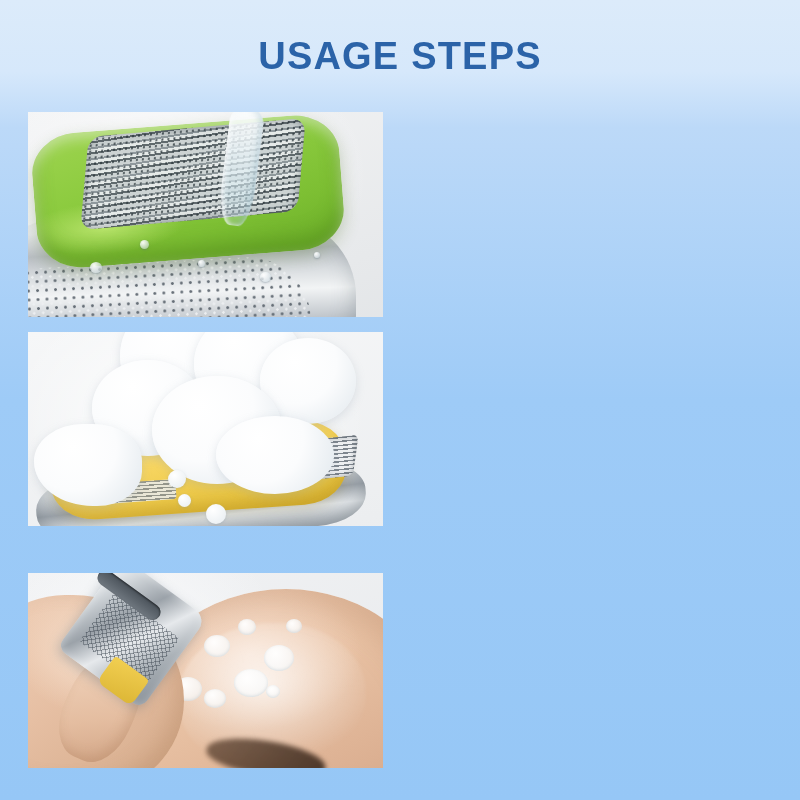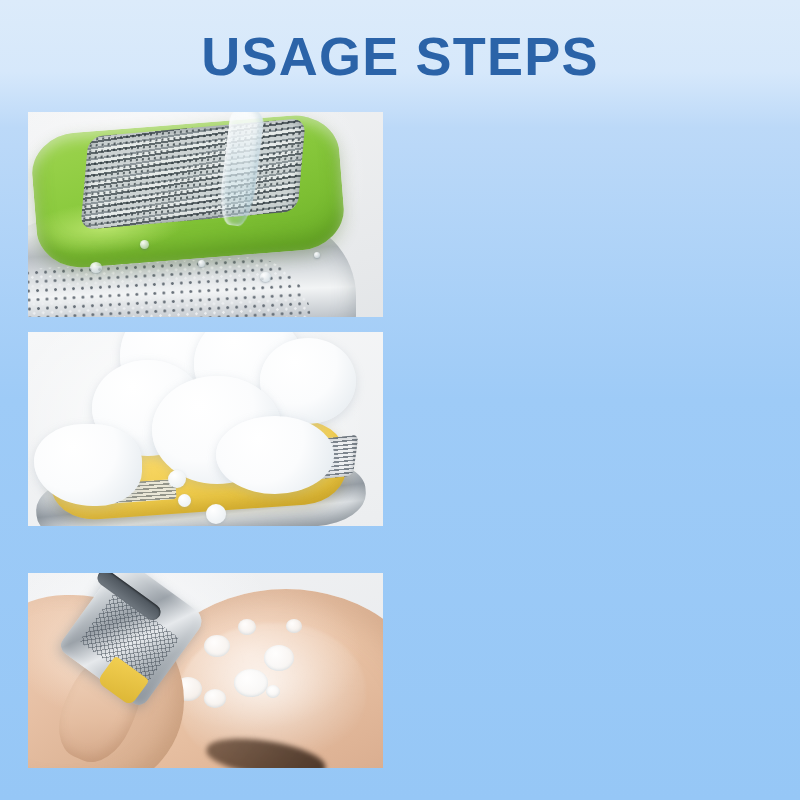--- a/index.html
+++ b/index.html
@@ -27,21 +27,21 @@
   
   #title-bar {
     position: absolute;
     left: 0; top: 0;
     width: 800px; height: 112px;
     display: flex;
     align-items: center;
     justify-content: center;
   }
   #page-title {
-    font-size: 54px;
+    font-size: 38px;
     font-weight: bold;
     letter-spacing: 1.2px;
     color: #2b63a8;
     white-space: nowrap;
   }
 
   
   .step-card {
     position: absolute;
     left: 28px;

